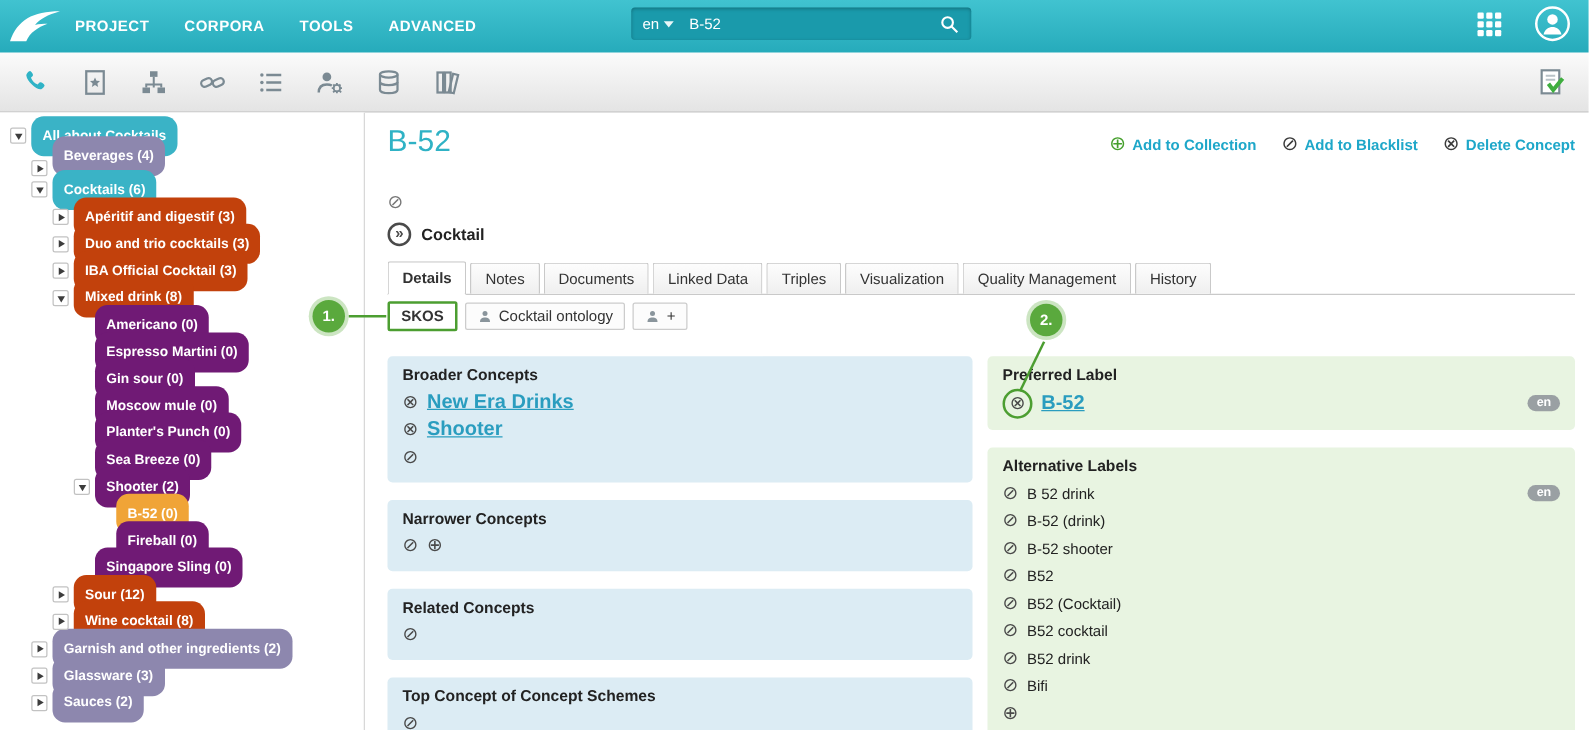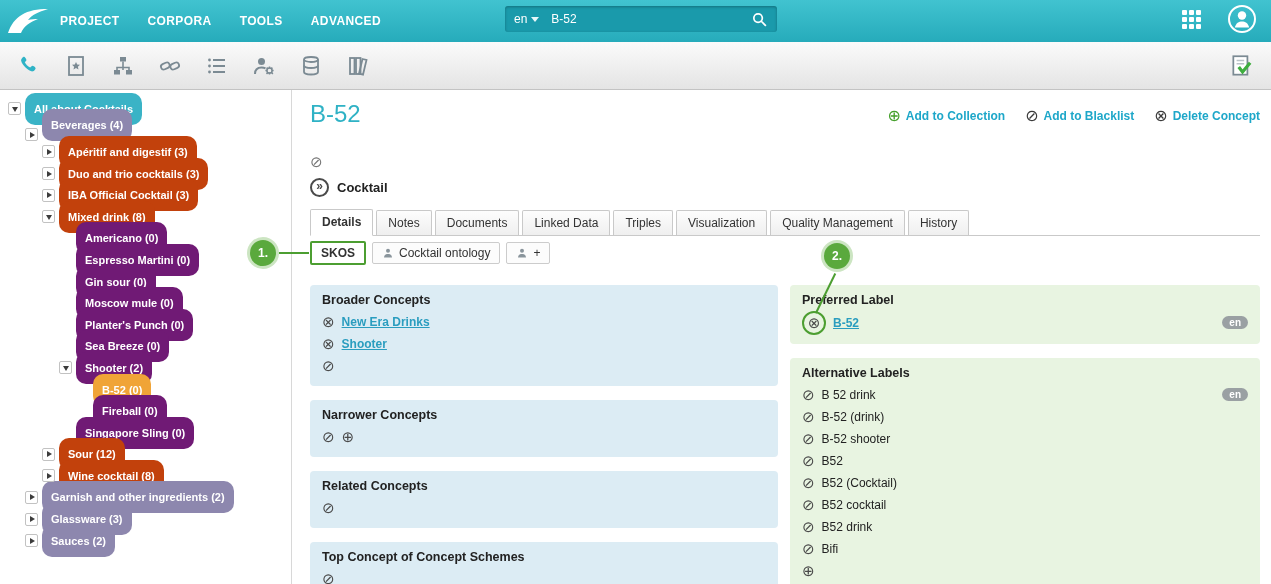--- a/index.html
+++ b/index.html
@@ -77,21 +77,21 @@
   .panels{display:flex;gap:12px;margin-top:20px}
   .col{display:flex;flex-direction:column;gap:14px}
   .col.left{width:468px}
   .col.right{width:470px}
   .panel{border-radius:4px;padding:8px 12px 9px}
   .col.left .panel{background:#dcecf4}
   .col.right .panel{background:#e8f4e1}
   .panel-title{font-size:12.5px;font-weight:bold;color:#222;margin-bottom:4px}
   .prow{display:flex;align-items:center;gap:7px;min-height:22px}
   .glyph{color:#4a4a4a;font-size:15px;line-height:1;cursor:pointer}
-  .clink{color:#2a9dbf;font-weight:bold;font-size:12px;text-decoration:underline;cursor:pointer}
+  .clink{color:#2a9dbf;font-weight:bold;font-size:16px;text-decoration:underline;cursor:pointer}
   .label-text{font-size:12px;color:#222}
   .lang-badge{margin-left:auto;background:#9aa0a3;color:#fff;font-size:10px;font-weight:bold;border-radius:8px;padding:1px 7px}
 
   
   .callout-circle{position:absolute;width:26px;height:26px;border-radius:50%;background:#5aa93d;color:#fff;font-weight:bold;font-size:12px;
     display:flex;align-items:center;justify-content:center;box-shadow:0 0 0 3px rgba(110,180,80,.35);z-index:20}
   .c1{left:-62px;top:50%;transform:translateY(-50%)}
   .callout-line-1{position:absolute;left:-33px;top:50%;width:30px;height:2px;background:#4c9e31;transform:translateY(-50%);z-index:19}
   .ring{width:24px;height:24px;border:2px solid #4c9e31;border-radius:50%;display:flex;align-items:center;justify-content:center;position:relative;flex:none}
   .c2{left:20px;top:-70px;transform:none}
@@ -233,20 +233,24 @@
 <div class="content">
   <aside class="sidebar">
     <div id="tree">
         <div class="tree-row" style="padding-left: 4px;">
           <span class="tree-arrow expanded"></span>
           <span class="pill cyan">All about Cocktails</span>
         </div>
         <div class="tree-row" style="padding-left: 21px; align-items: flex-end;">
           <span class="tree-arrow collapsed"></span>
           <span class="pill purple">Beverages (4)</span>
+        </div>
+        <div class="tree-row" style="padding-left: 21px;">
+          <span class="tree-arrow expanded"></span>
+          <span class="pill cyan">Cocktails (6)</span>
         </div>
         <div class="tree-row" style="padding-left: 38px;">
           <span class="tree-arrow collapsed"></span>
           <span class="pill green">Apéritif and digestif (3)</span>
         </div>
         <div class="tree-row" style="padding-left: 38px;">
           <span class="tree-arrow collapsed"></span>
           <span class="pill green">Duo and trio cocktails (3)</span>
         </div>
         <div class="tree-row" style="padding-left: 38px;">

